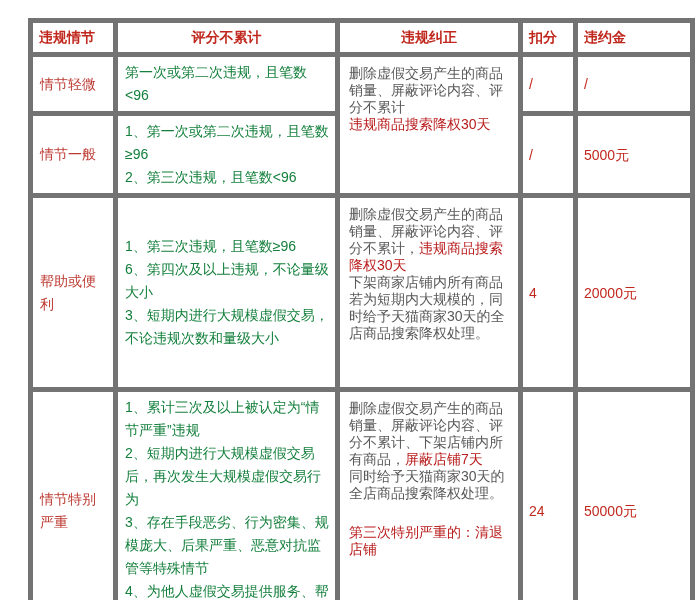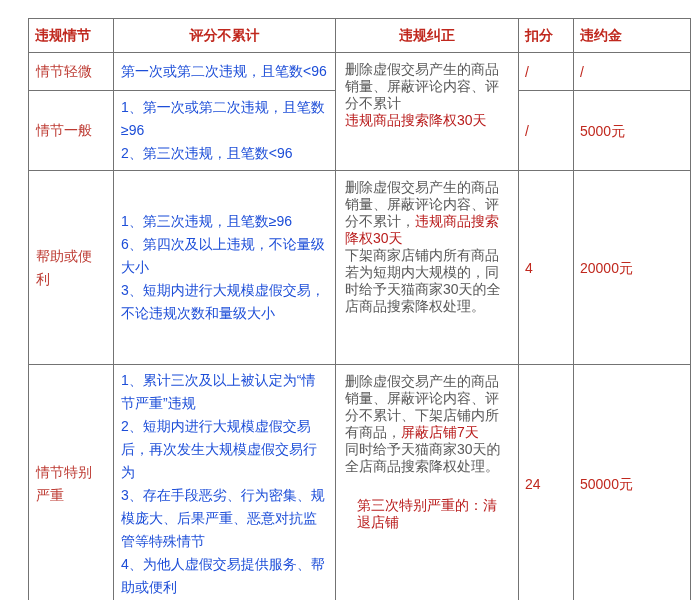--- a/index.html
+++ b/index.html
@@ -18,21 +18,21 @@
   table.rules {
     position: absolute;
     left: 28px;
     top: 18px;
     width: 662px;
     border-collapse: collapse;
     table-layout: fixed;
     font-size: 14px;
   }
   table.rules th, table.rules td {
-    border: 1px solid #737373;
+    border: 5px solid #737373;
     box-sizing: border-box;
     overflow: hidden;
   }
   
   table.rules th {
     color: #c0281e;
     font-weight: bold;
     font-size: 14px;
     height: 34px;
     padding: 0 6px;
@@ -41,34 +41,34 @@
   th.al { text-align: left; }
   th.ac { text-align: center; }
   
   td.severity {
     color: #bd3a32;
     vertical-align: middle;
     padding: 0 10px 0 7px;
     line-height: 23px;
   }
   td.conditions {
-    color: #1d4ed8;
+    color: #15803d;
     vertical-align: middle;
     padding: 4px 6px 4px 7px;
     line-height: 23px;
   }
   td.conditions div { margin: 0; }
   td.correction {
     color: #595959;
     vertical-align: top;
     padding: 8px 8px 4px 9px;
     line-height: 17px;
   }
   td.correction p { margin: 0; }
-  td.correction p.gap { margin-top: 22px; margin-left: 12px; }
+  td.correction p.gap { margin-top: 22px; }
   .seg-gray { color: #595959; }
   .seg-red  { color: #b91c1c; }
   td.deduction, td.penalty {
     color: #c0281e;
     vertical-align: middle;
     padding: 0 4px 0 6px;
     line-height: 22px;
   }
   tr.r1 { height: 38px; }
   tr.r2 { height: 80px; }

